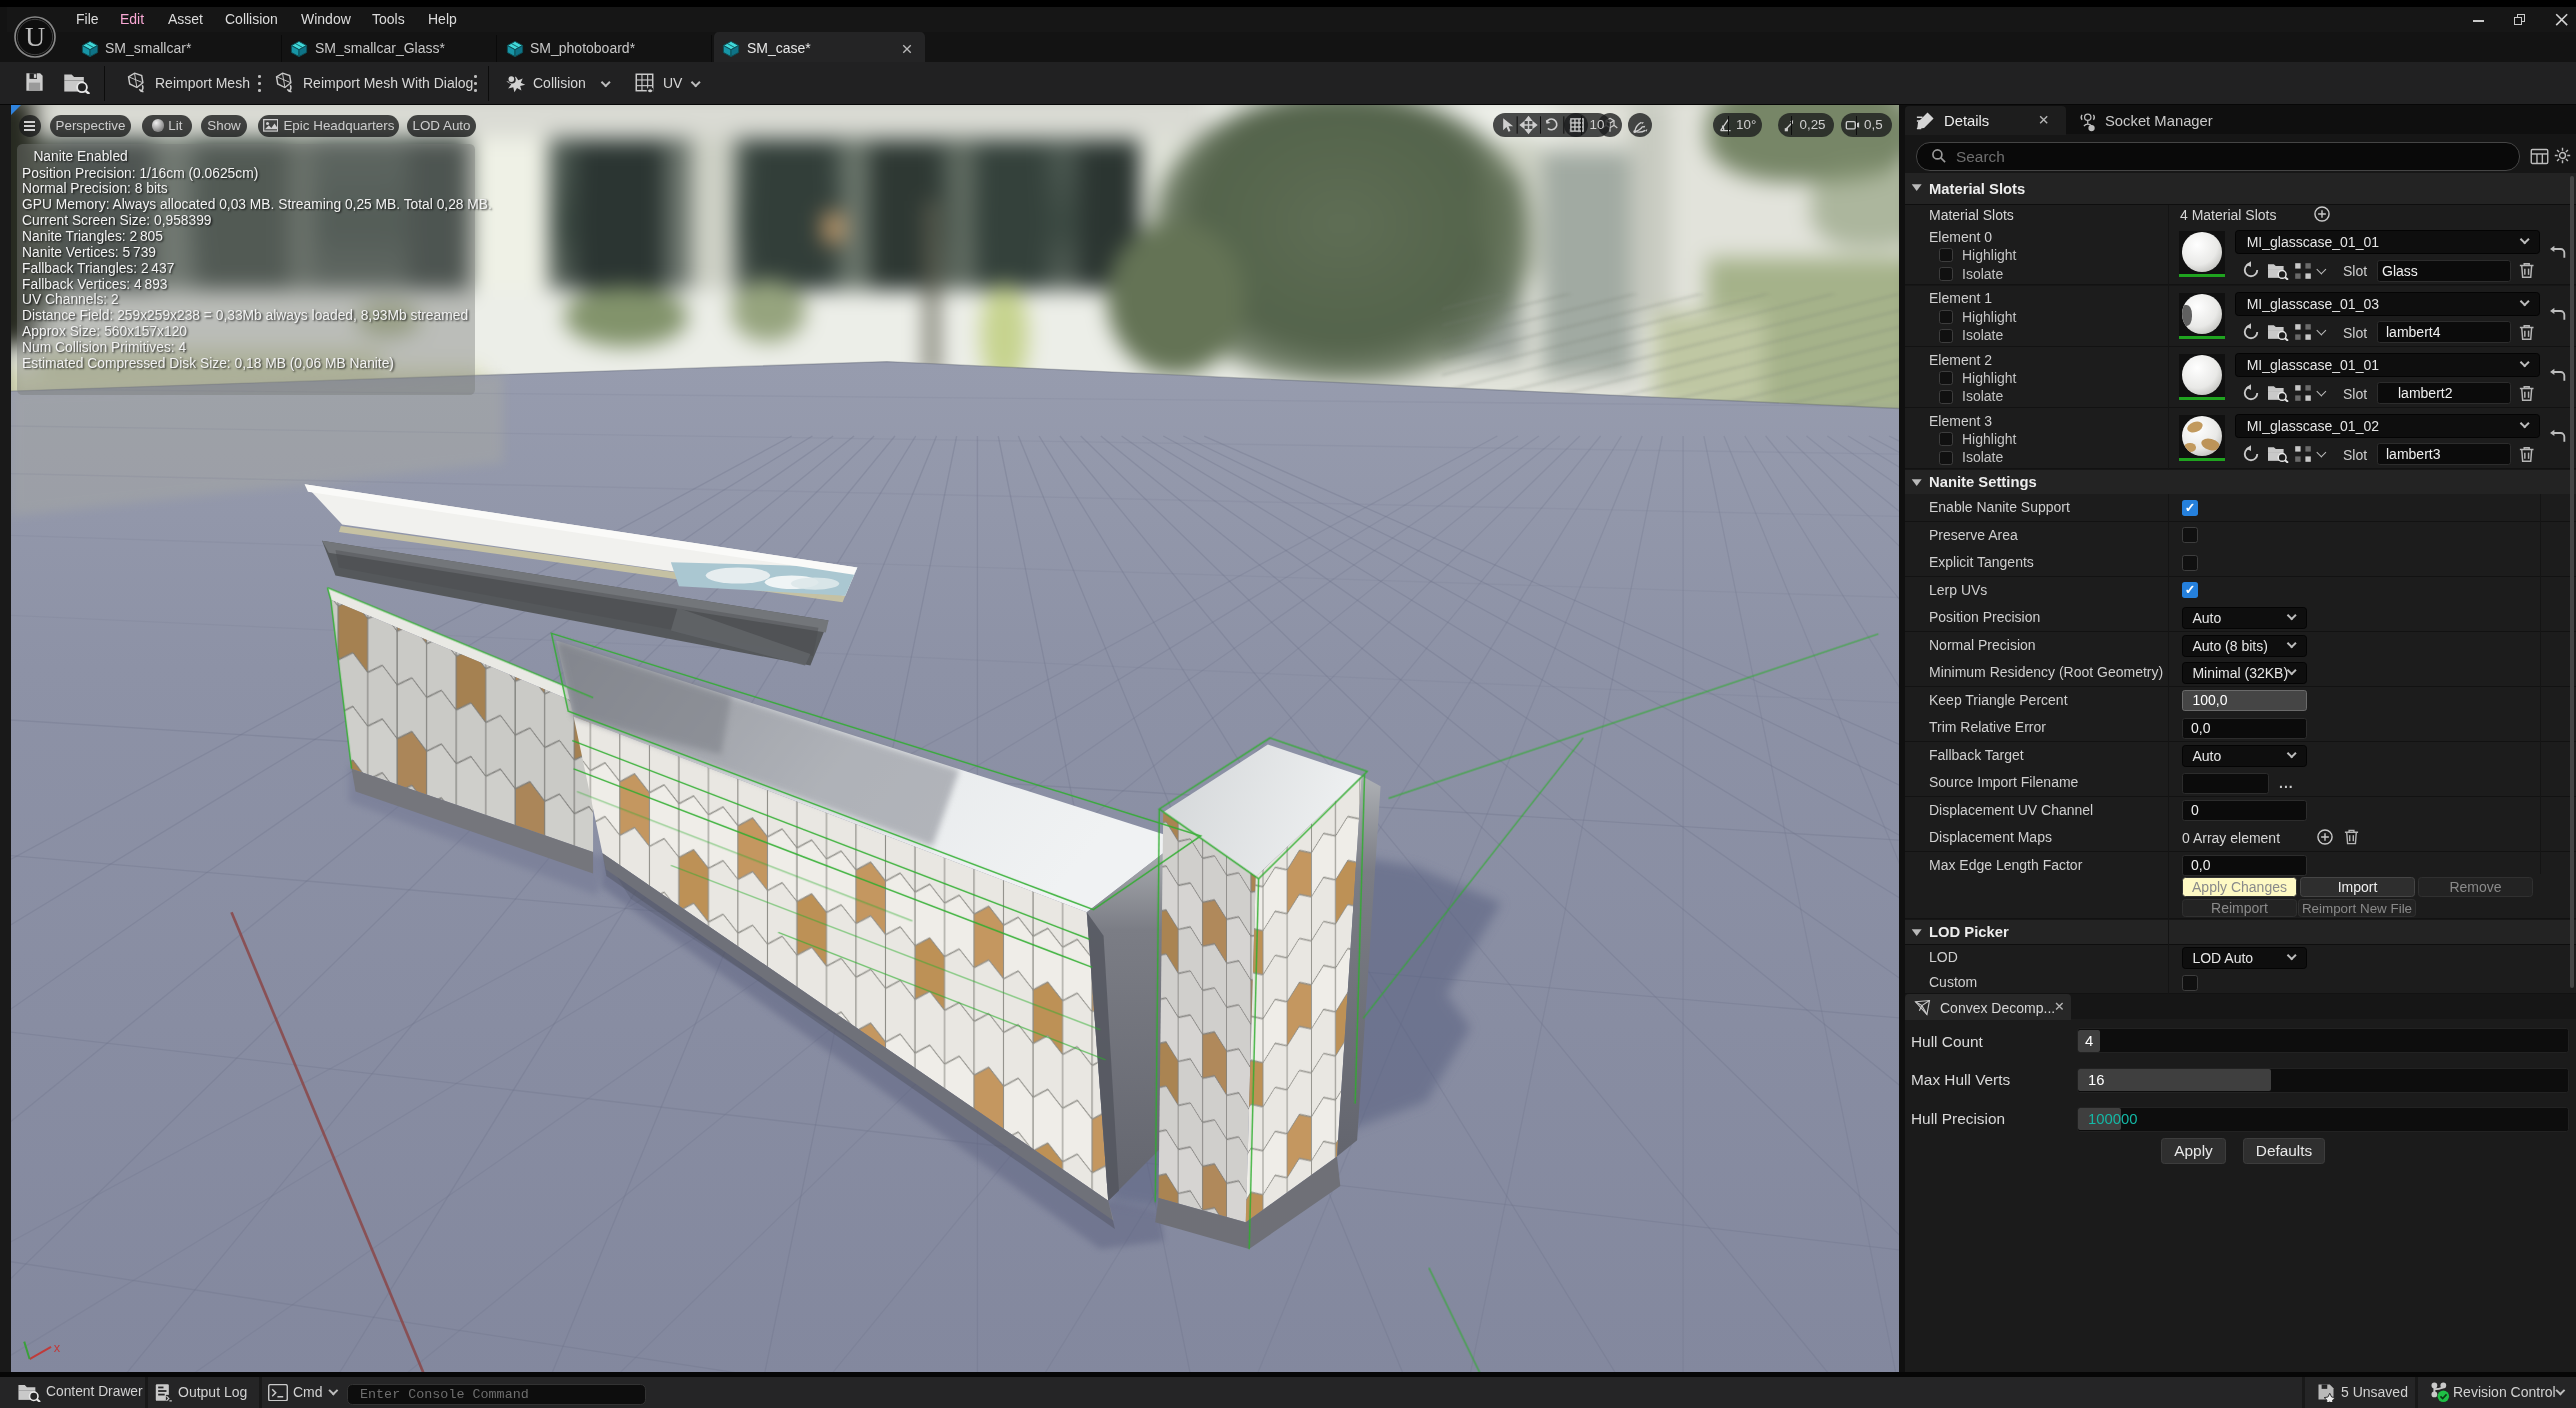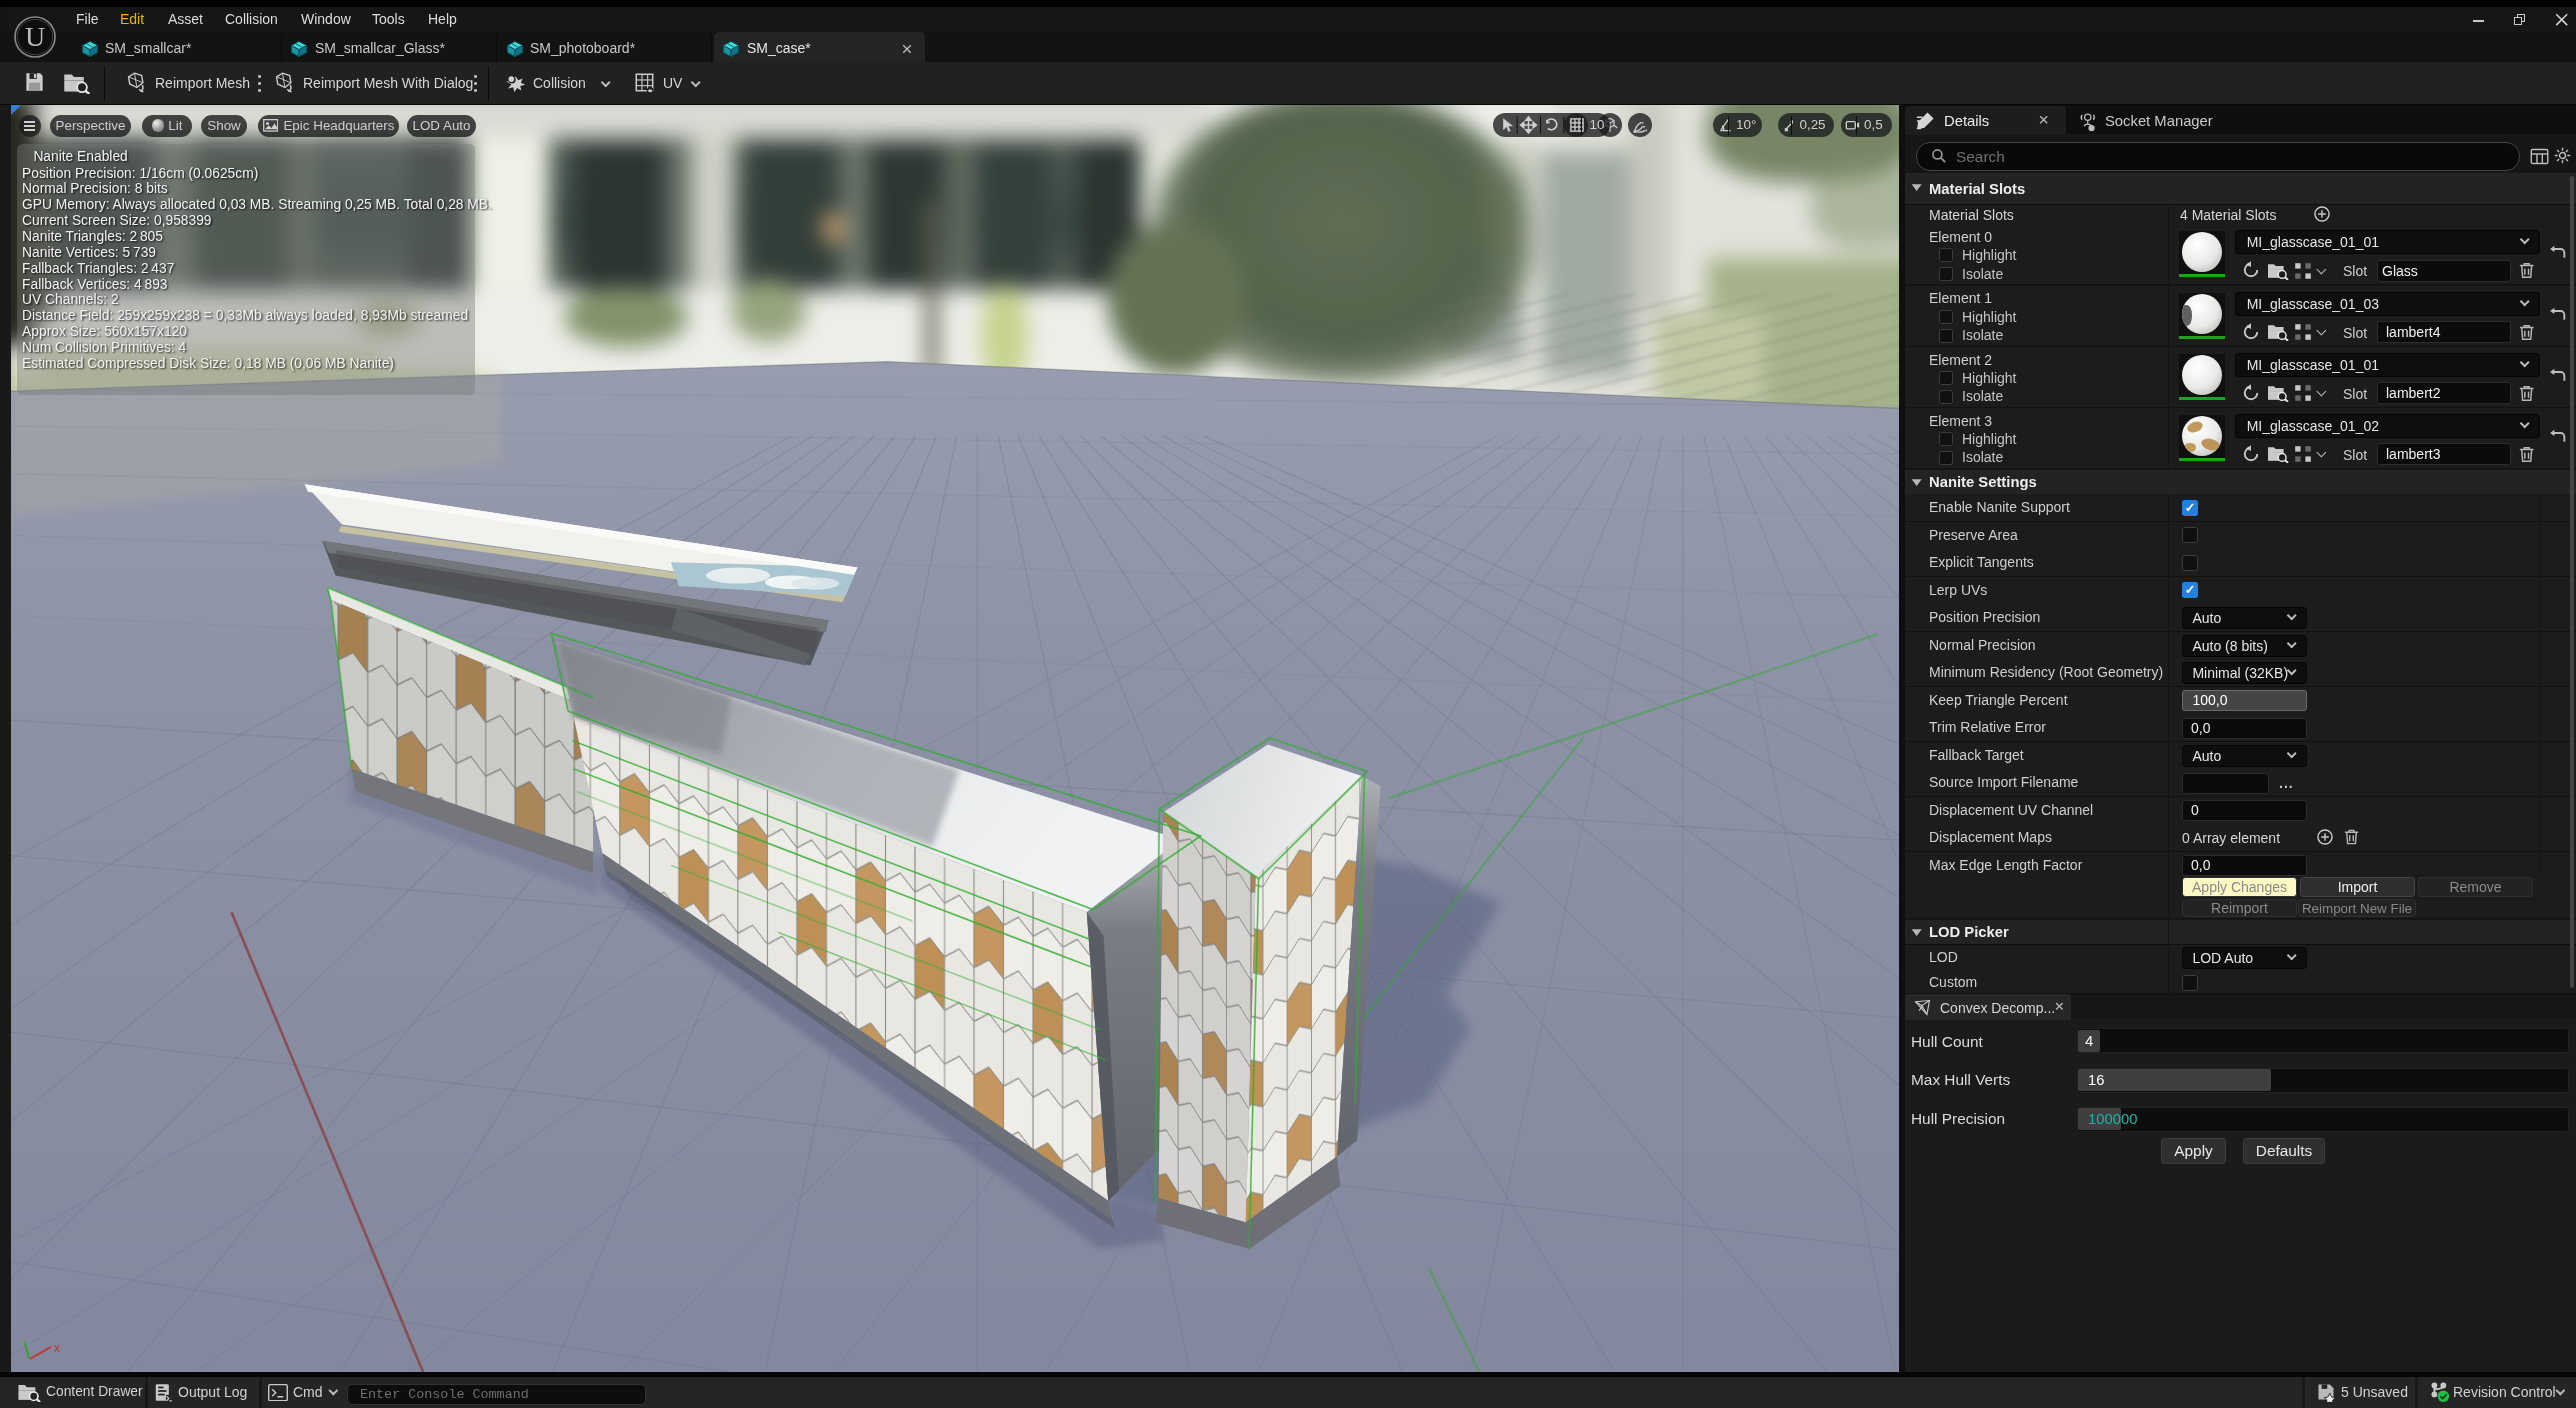--- a/index.html
+++ b/index.html
@@ -28,21 +28,21 @@
 
 <div class="abs" style="left:0;top:0;width:2576px;height:6.7px;background:#000"></div>
 <div class="abs" style="left:0;top:6.7px;width:2576px;height:56px;background:#131313"></div>
 <div class="abs" style="left:7.4px;top:6.7px;width:2569px;height:25.5px;background:#161616"></div>
 <svg class="abs" style="left:13.4px;top:14.8px" width="44" height="44" viewBox="0 0 66 66">
 <circle cx="33" cy="33" r="30" fill="#0e0e0e" stroke="#888" stroke-width="2.5"></circle>
 <circle cx="33" cy="33" r="26.5" fill="none" stroke="#404040" stroke-width="1.5"></circle>
 <text x="33" y="47" text-anchor="middle" font-family="Liberation Serif" font-size="42" fill="#bdbdbd">U</text>
 </svg>
 <div class="txt" style="left:76px;top:11.4px;color:#dcdcdc">File</div>
-<div class="txt" style="left:120px;top:11.4px;color:#eab308">Edit</div>
+<div class="txt" style="left:120px;top:11.4px;color:#f9a8d4">Edit</div>
 <div class="txt" style="left:168px;top:11.4px;color:#dcdcdc">Asset</div>
 <div class="txt" style="left:225px;top:11.4px;color:#dcdcdc">Collision</div>
 <div class="txt" style="left:301px;top:11.4px;color:#dcdcdc">Window</div>
 <div class="txt" style="left:372px;top:11.4px;color:#dcdcdc">Tools</div>
 <div class="txt" style="left:428px;top:11.4px;color:#dcdcdc">Help</div>
 <div class="abs" style="left:2473px;top:19.5px;width:10.7px;height:2px;background:#c9c9c9"></div>
 <div class="abs" style="left:2517px;top:14px;width:8px;height:8px;border:1.3px solid #c9c9c9"></div>
 <div class="abs" style="left:2514px;top:17px;width:8px;height:8px;border:1.3px solid #c9c9c9;background:#131313"></div>
 <svg class="abs" style="left:2555px;top:12.7px" width="13.4" height="13.4" viewBox="0 0 22 22">
       <path d="M2 2 L20 20 M20 2 L2 20" stroke="#d2d2d2" stroke-width="2.6"></path>
@@ -704,21 +704,21 @@
 <svg class="abs" style="left:2294px;top:384px" width="18" height="18" viewBox="0 0 30 30">
       <g fill="#c9c9c9">
         <rect x="2" y="2" width="9" height="9"></rect>
         <rect x="19" y="2" width="9" height="9" opacity="0.45"></rect>
         <rect x="2" y="19" width="9" height="9" opacity="0.45"></rect>
         <rect x="19" y="19" width="9" height="9"></rect>
       </g>
     </svg>
 <div class="caret" style="left:2318px;top:388px;width:6.7px;height:6.7px;border-width:1.7px"></div>
 <div class="rlab" style="left:2343px;top:386px;color:#cfcfcf">Slot</div>
-<div class="inp" style="left:2377px;top:382px;width:134px;height:22px;line-height:21px;padding-left:8px">lambert2</div>
+<div class="inp" style="left:2377px;top:382px;width:134px;height:22px;line-height:21px;padding-left:20px">lambert2</div>
 <svg class="abs" style="left:2518px;top:384px" width="17.4" height="19" viewBox="0 0 28 30">
       <g stroke="#b5b5b5" stroke-width="2.4" fill="none">
         <path d="M3 7 h22 M10 7 v-3 h8 v3 M6 7 l1.5 19 h13 L22 7"></path>
         <line x1="11" y1="12" x2="11" y2="22"></line>
         <line x1="17" y1="12" x2="17" y2="22"></line>
       </g>
     </svg>
 <svg class="abs" style="left:2548px;top:367px" width="19" height="17.4" viewBox="0 0 30 28">
       <path d="M26 22 v-8 a6 6 0 0 0 -6 -6 h-12" fill="none" stroke="#bdbdbd" stroke-width="3"></path>
       <path d="M10 3 l-7 5 7 5 z" fill="#bdbdbd"></path>

